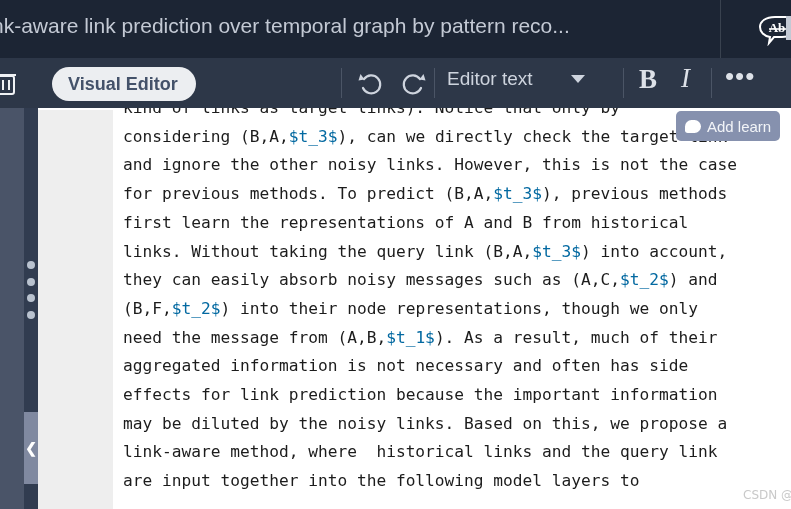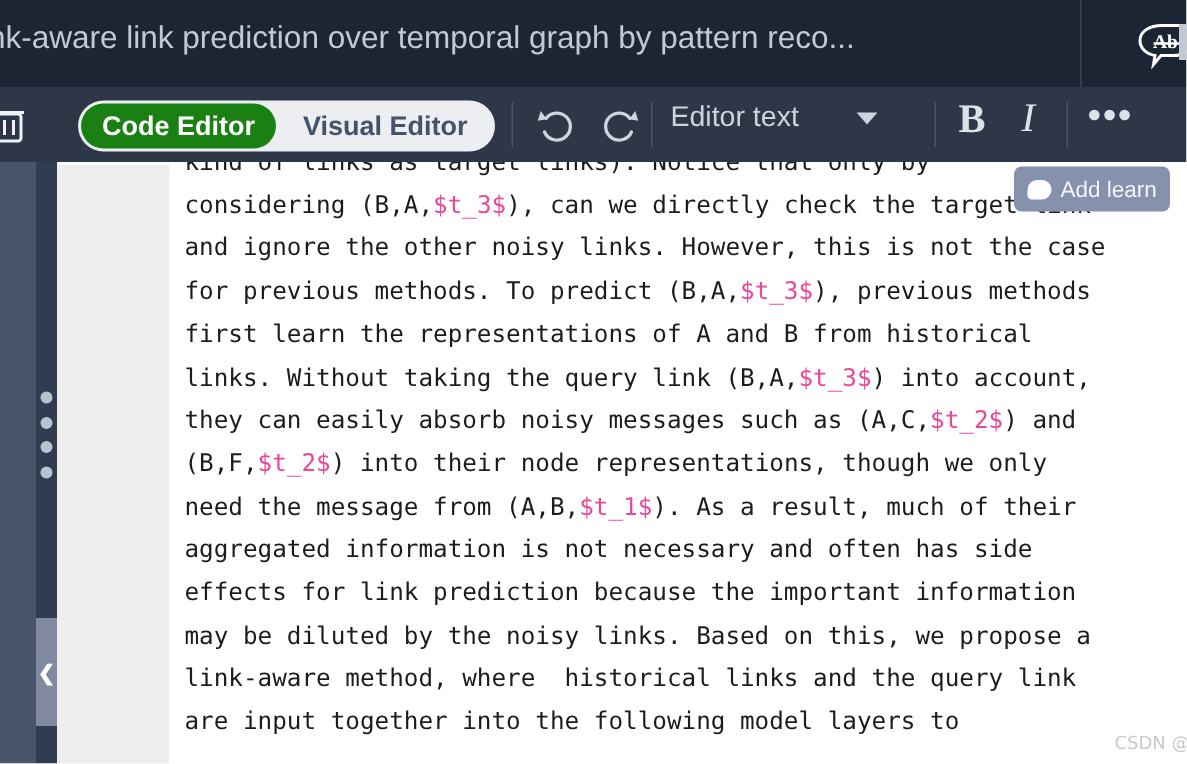--- a/index.html
+++ b/index.html
@@ -179,21 +179,21 @@
   }
   .code-text {
     position: absolute; left: 10px; top: -14px;
     width: 1100px;
     font-family: "DejaVu Sans Mono", "Liberation Mono", monospace;
     font-size: 16.2px;
     line-height: 28.7px;
     color: #1c1c1c;
     white-space: pre;
   }
-  .code-text .var { color: #ec4899; }
+  .code-text .var { color: #0369a1; }
 
   
   .add-comment {
     position: absolute; left: 676px; top: 111px;
     height: 30px;
     background: #8691ae;
     border-radius: 5px;
     display: flex; align-items: center;
     padding: 0 9px;
     color: #f2f4f8;
@@ -244,21 +244,20 @@
       <svg width="28" height="28" viewBox="0 0 28 28">
         <rect x="6" y="7" width="16" height="18" rx="2" fill="none" stroke="#f0f2f5" stroke-width="2"></rect>
         <line x1="4" y1="6" x2="24" y2="6" stroke="#f0f2f5" stroke-width="2"></line>
         <line x1="11" y1="11" x2="11" y2="21" stroke="#f0f2f5" stroke-width="2"></line>
         <line x1="17" y1="11" x2="17" y2="21" stroke="#f0f2f5" stroke-width="2"></line>
       </svg>
     </div>
   </div>
 
   <div class="editor-toggle">
-    <div class="toggle-pill active">Code Editor</div>
     <div class="toggle-pill inactive">Visual Editor</div>
   </div>
 
   <div class="tb-sep" style="left:341px;"></div>
 
   <div class="tb-btn" style="left:355px;width:32px;">
     <svg width="28" height="28" viewBox="0 0 28 28">
       <path d="M7,10 A9,9 0 1 1 6,19" fill="none" stroke="#ced4de" stroke-width="2.2" stroke-linecap="round"></path>
       <path d="M3.5,5 L7.5,10.5 L1.5,11.5 Z" fill="#ced4de"></path>
     </svg>

